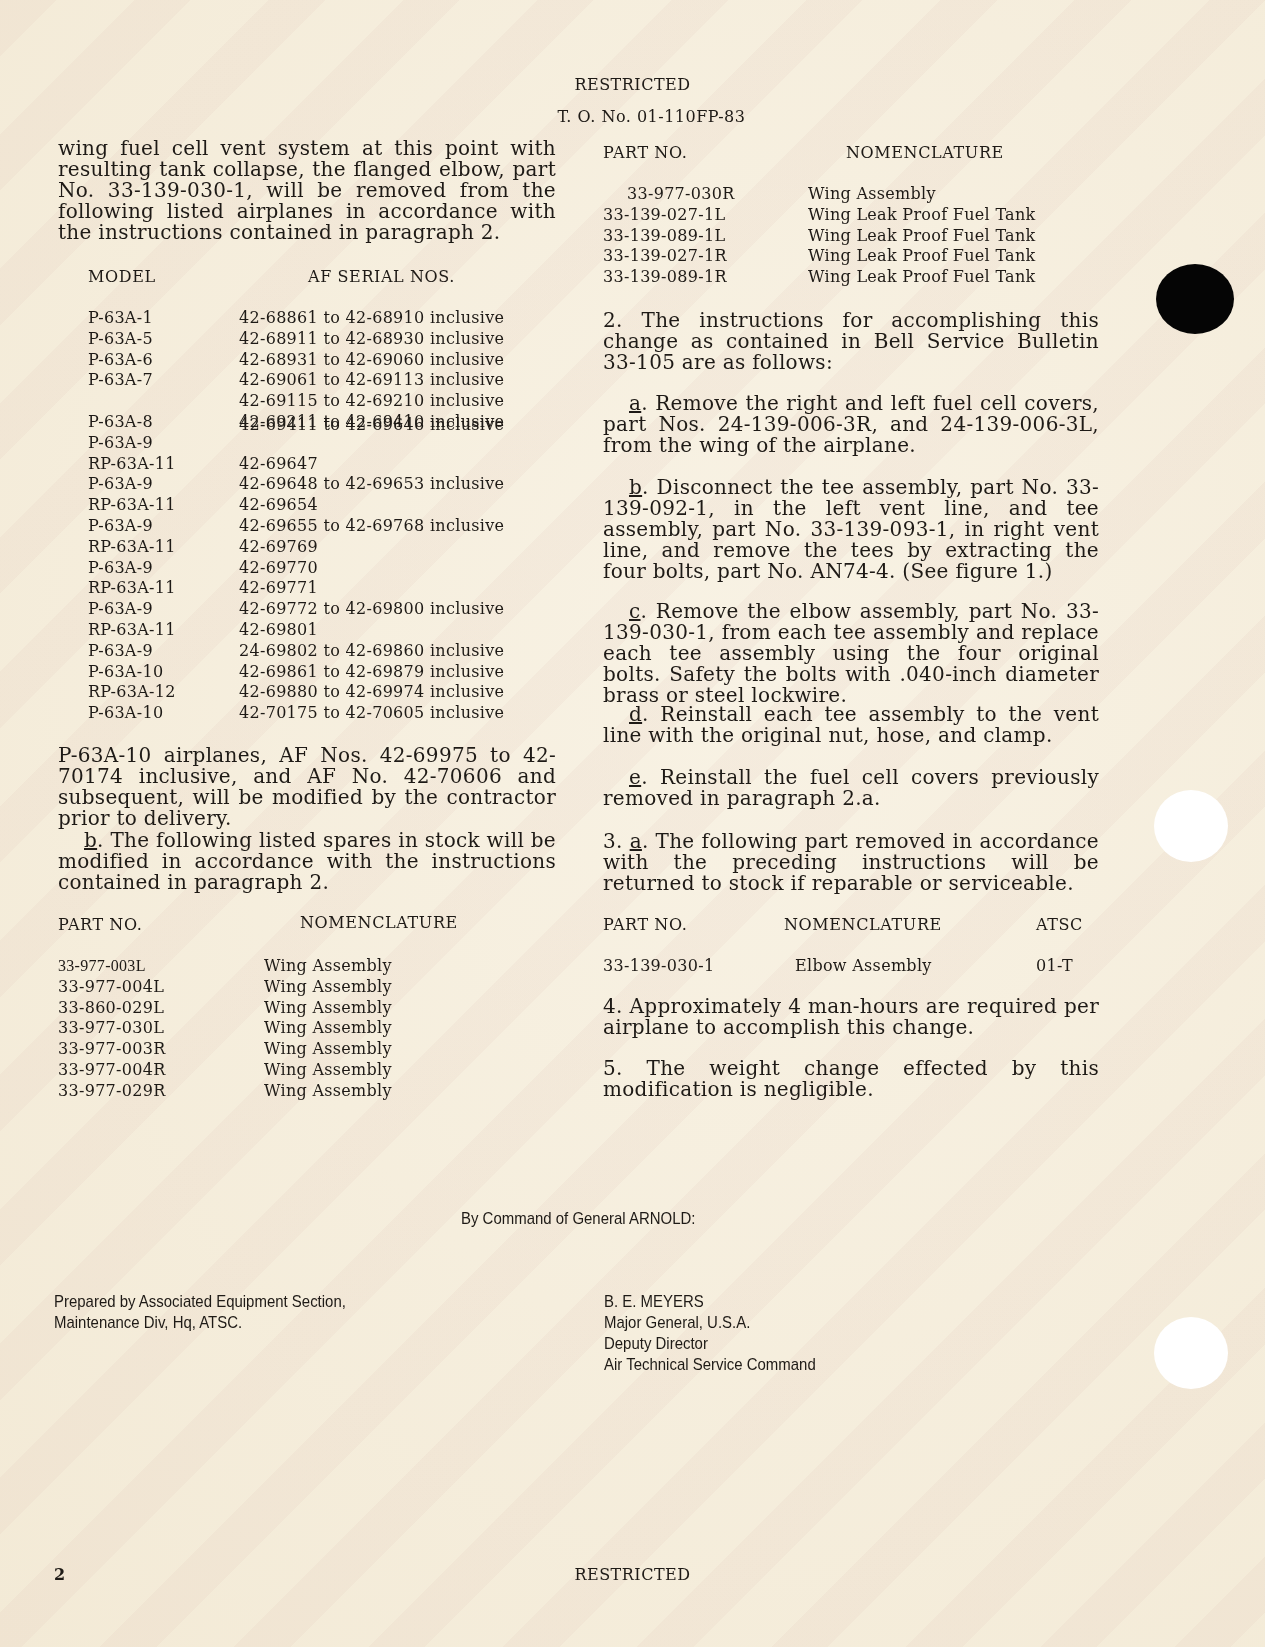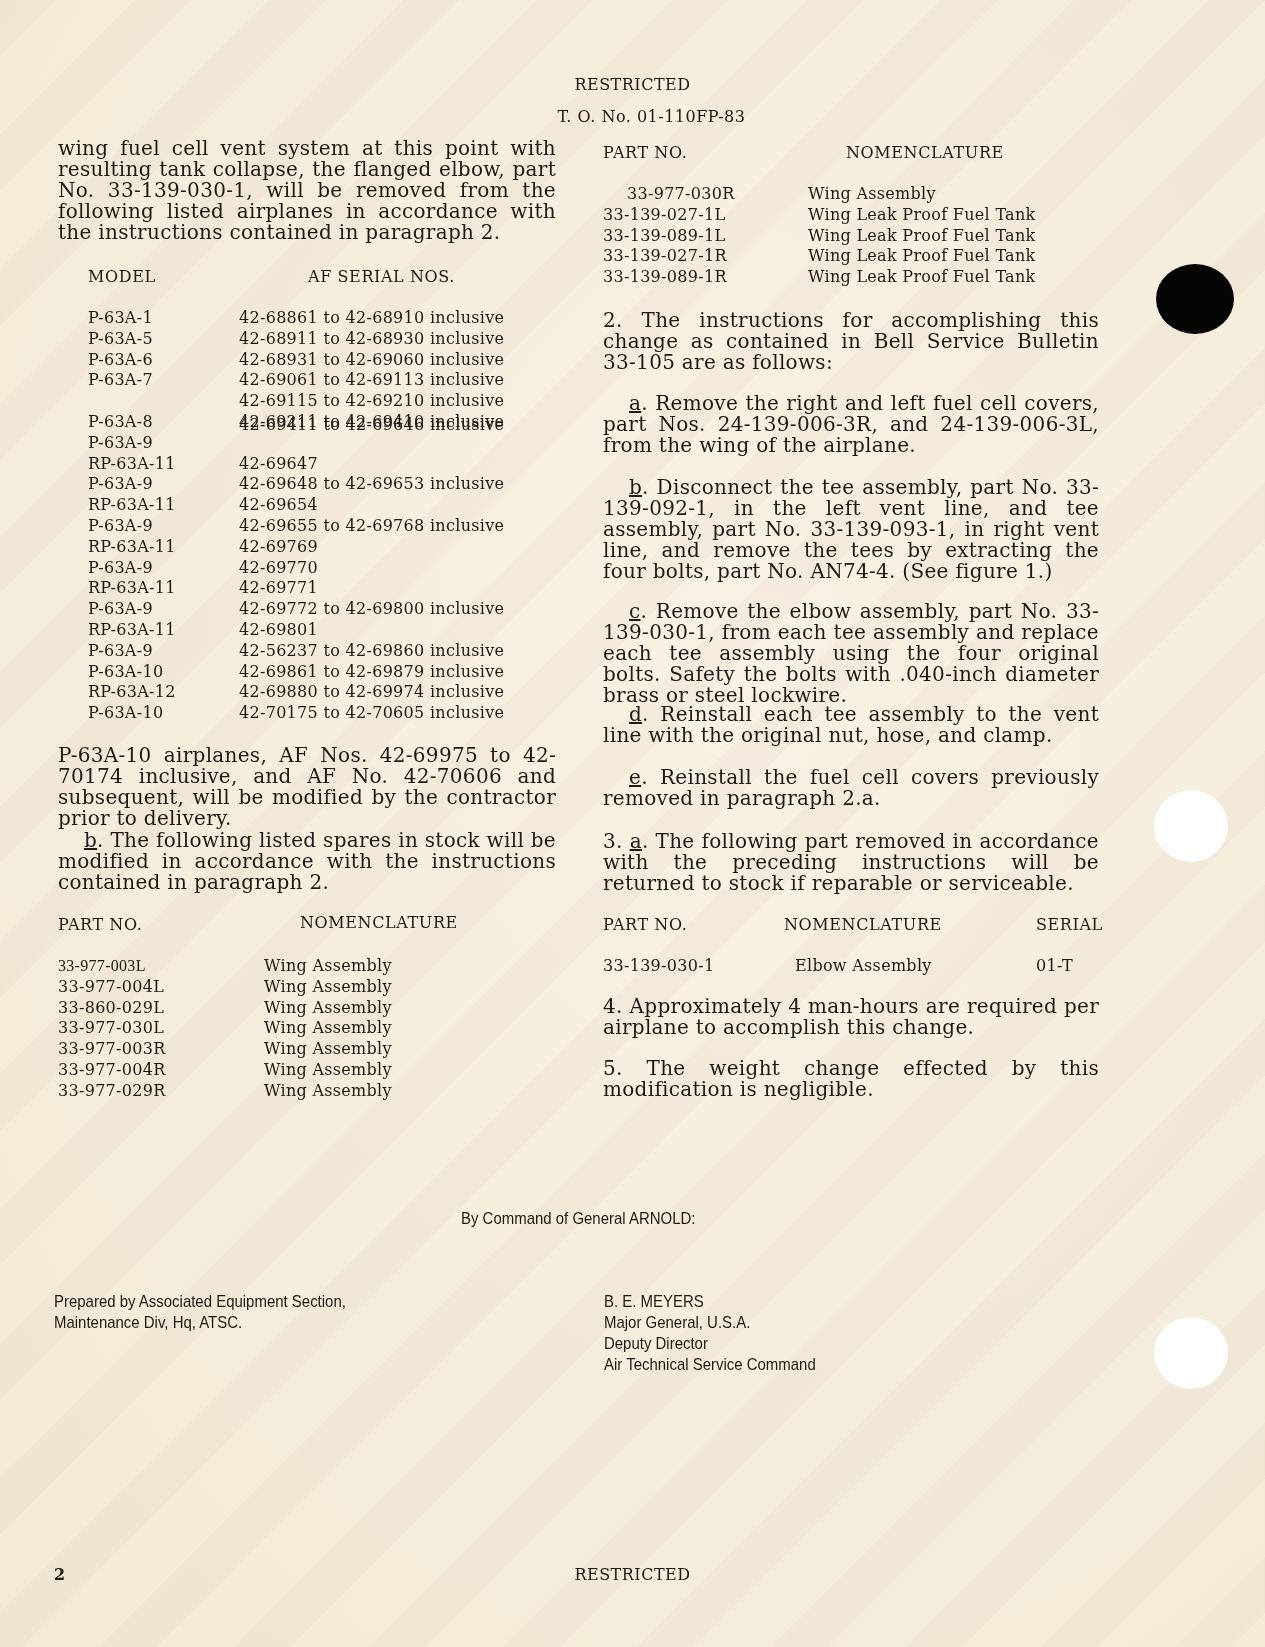--- a/index.html
+++ b/index.html
@@ -78,21 +78,21 @@
       <div class="row" style="left: 239px; top: 535.8px;">42-69769</div>
       <div class="row" style="left: 88px; top: 556.6px;">P-63A-9</div>
       <div class="row" style="left: 239px; top: 556.6px;">42-69770</div>
       <div class="row" style="left: 88px; top: 577.4px;">RP-63A-11</div>
       <div class="row" style="left: 239px; top: 577.4px;">42-69771</div>
       <div class="row" style="left: 88px; top: 598.2px;">P-63A-9</div>
       <div class="row" style="left: 239px; top: 598.2px;">42-69772 to 42-69800 inclusive</div>
       <div class="row" style="left: 88px; top: 619px;">RP-63A-11</div>
       <div class="row" style="left: 239px; top: 619px;">42-69801</div>
       <div class="row" style="left: 88px; top: 639.8px;">P-63A-9</div>
-      <div class="row" style="left: 239px; top: 639.8px;">42-56237 to 42-69860 inclusive</div>
+      <div class="row" style="left: 239px; top: 639.8px;">24-69802 to 42-69860 inclusive</div>
       <div class="row" style="left: 88px; top: 660.6px;">P-63A-10</div>
       <div class="row" style="left: 239px; top: 660.6px;">42-69861 to 42-69879 inclusive</div>
       <div class="row" style="left: 88px; top: 681.4px;">RP-63A-12</div>
       <div class="row" style="left: 239px; top: 681.4px;">42-69880 to 42-69974 inclusive</div>
       <div class="row" style="left: 88px; top: 702.2px;">P-63A-10</div>
       <div class="row" style="left: 239px; top: 702.2px;">42-70175 to 42-70605 inclusive</div>
     </div>
 </div>
 
 <div class="abs col-text" style="left:58px; top:745px; width:498px;">P-63A-10 airplanes, AF Nos. 42-69975 to 42-70174 inclusive, and AF No. 42-70606 and subsequent, will be modified by the contractor prior to delivery.</div>
@@ -145,21 +145,21 @@
     <div class="abs col-text" style="left: 603px; top: 601px; width: 496px; text-indent: 26px;"><span class="u">c</span><span>. Remove the elbow assembly, part No. 33-139-030-1, from each tee assembly and replace each tee assembly using the four original bolts. Safety the bolts with .040-inch diameter brass or steel lockwire.</span></div>
     <div class="abs col-text" style="left: 603px; top: 704px; width: 496px; text-indent: 26px;"><span class="u">d</span><span>. Reinstall each tee assembly to the vent line with the original nut, hose, and clamp.</span></div>
     <div class="abs col-text" style="left: 603px; top: 767px; width: 496px; text-indent: 26px;"><span class="u">e</span><span>. Reinstall the fuel cell covers previously removed in paragraph 2.a.</span></div>
   </div>
 
 <div class="abs col-text" style="left:603px; top:831px; width:496px;"><span>3. </span><span class="u">a</span><span>. The following part removed in accordance with the preceding instructions will be returned to stock if reparable or serviceable.</span></div>
 
 <div>
   <div class="th" style="left:603px; top:914px;">PART NO.</div>
   <div class="th" style="left:784px; top:914px;">NOMENCLATURE</div>
-  <div class="th" style="left:1036px; top:914px;">SERIAL</div>
+  <div class="th" style="left:1036px; top:914px;">ATSC</div>
   <div class="row" style="left:603px; top:955px;">33-139-030-1</div>
   <div class="row" style="left:795px; top:955px;">Elbow Assembly</div>
   <div class="row" style="left:1036px; top:955px;">01-T</div>
 </div>
 
 <div class="abs col-text" style="left:603px; top:996px; width:496px;">4. Approximately 4 man-hours are required per airplane to accomplish this change.</div>
 <div class="abs col-text" style="left:603px; top:1058px; width:496px;">5. The weight change effected by this modification is negligible.</div>
 
 <div class="abs sig" style="left:461px; top:1208px;">By Command of General ARNOLD:</div>
 

